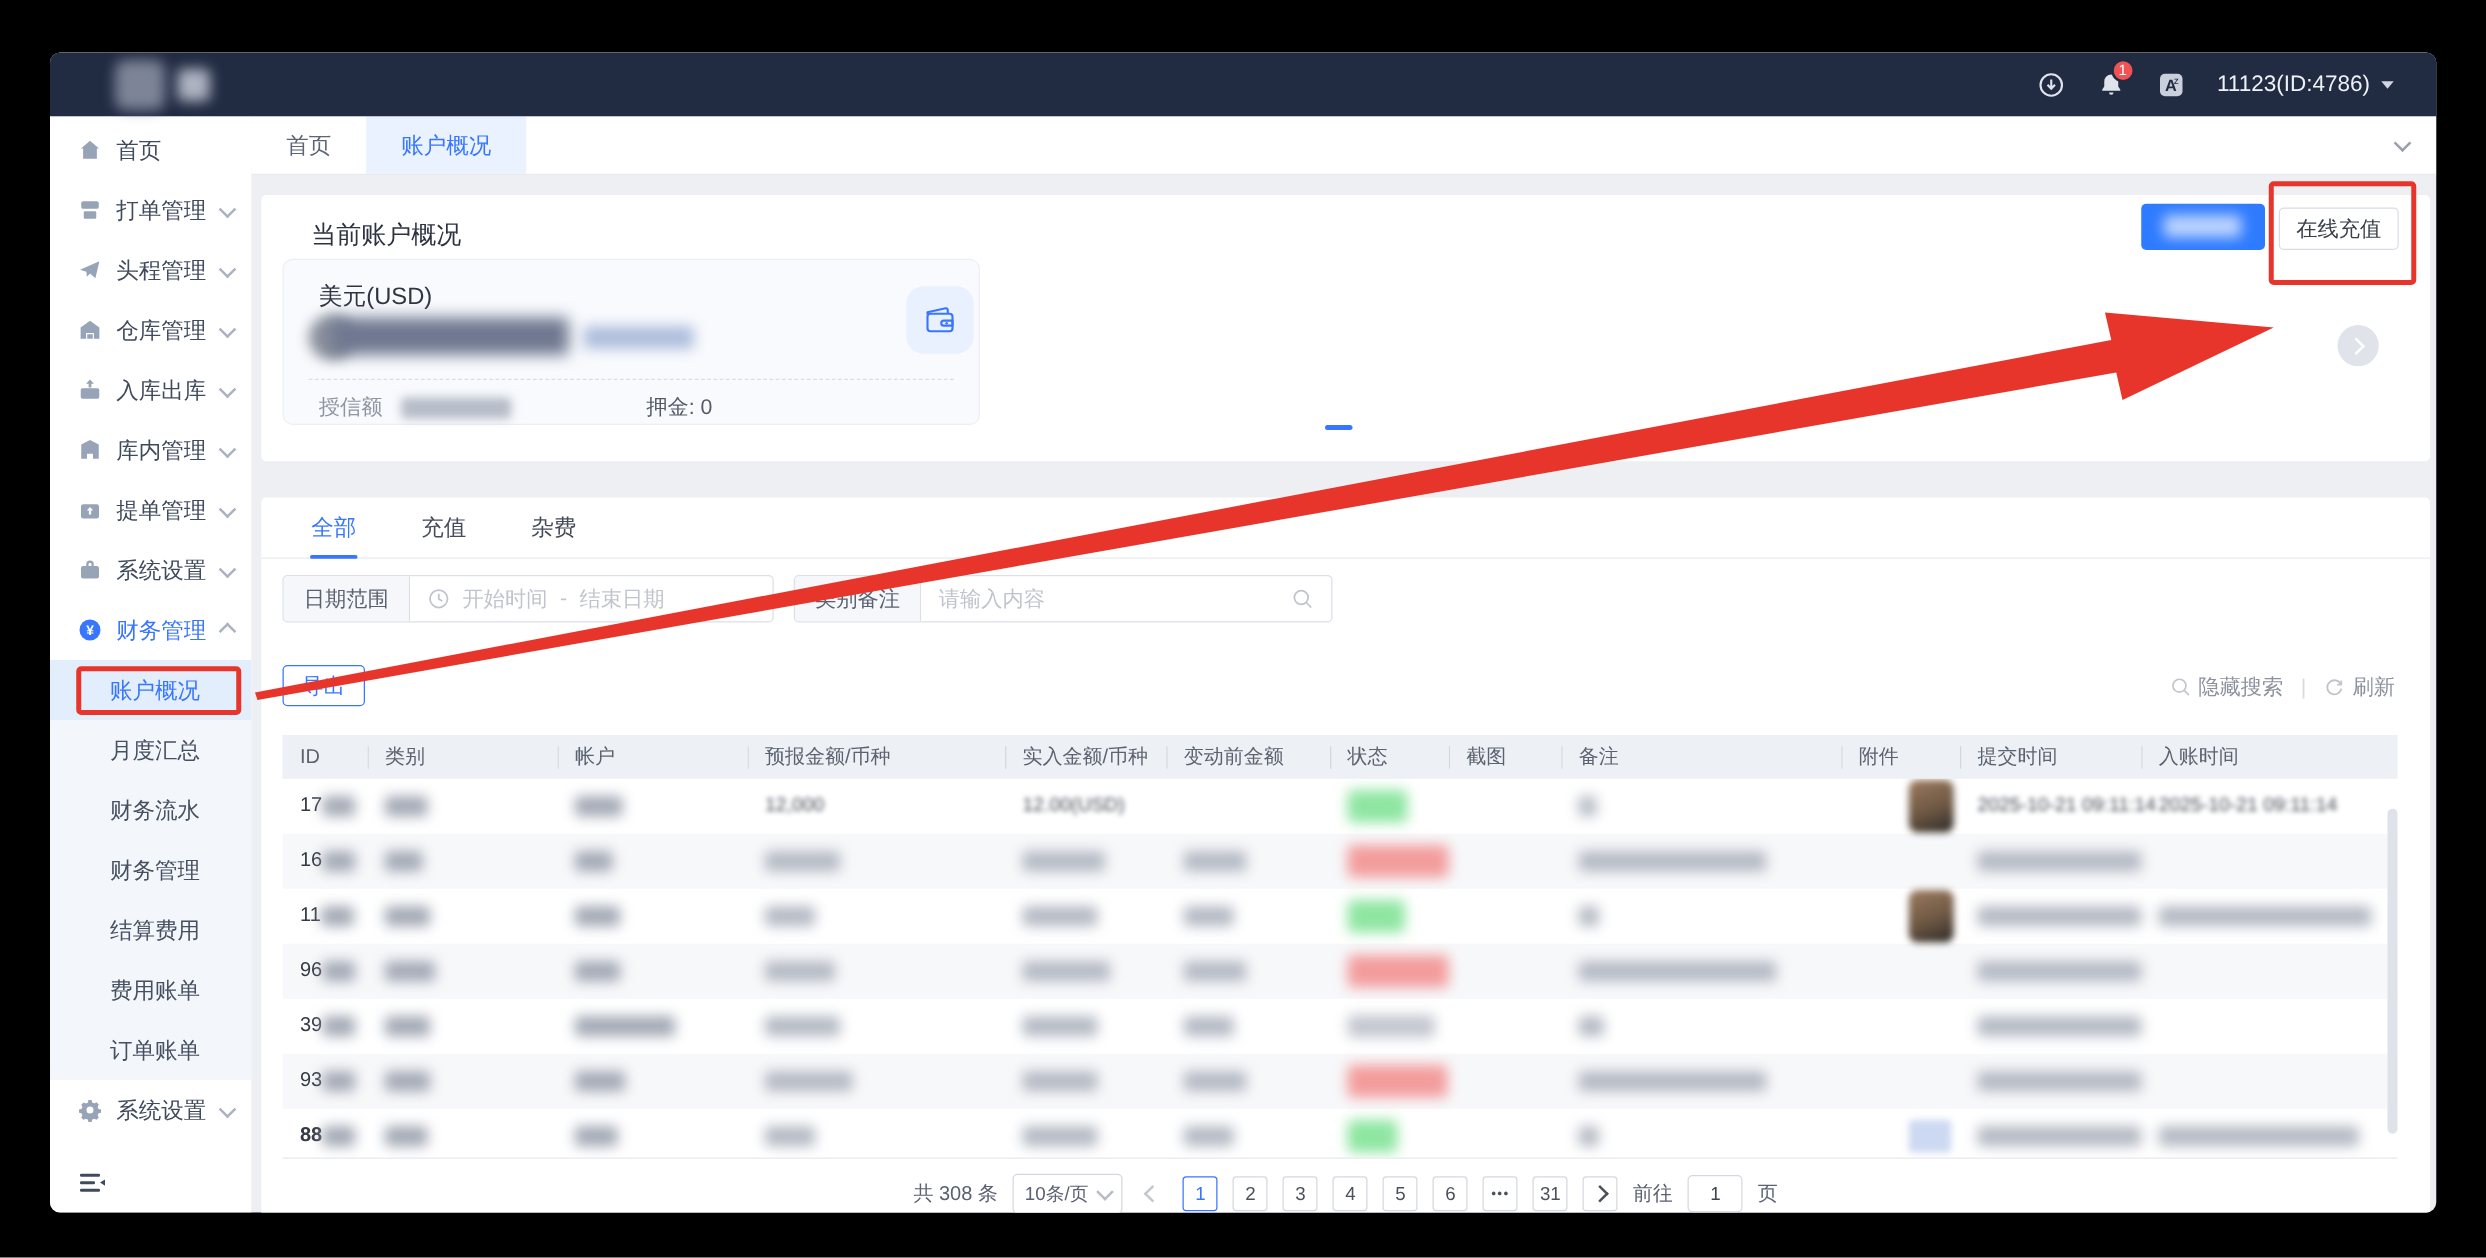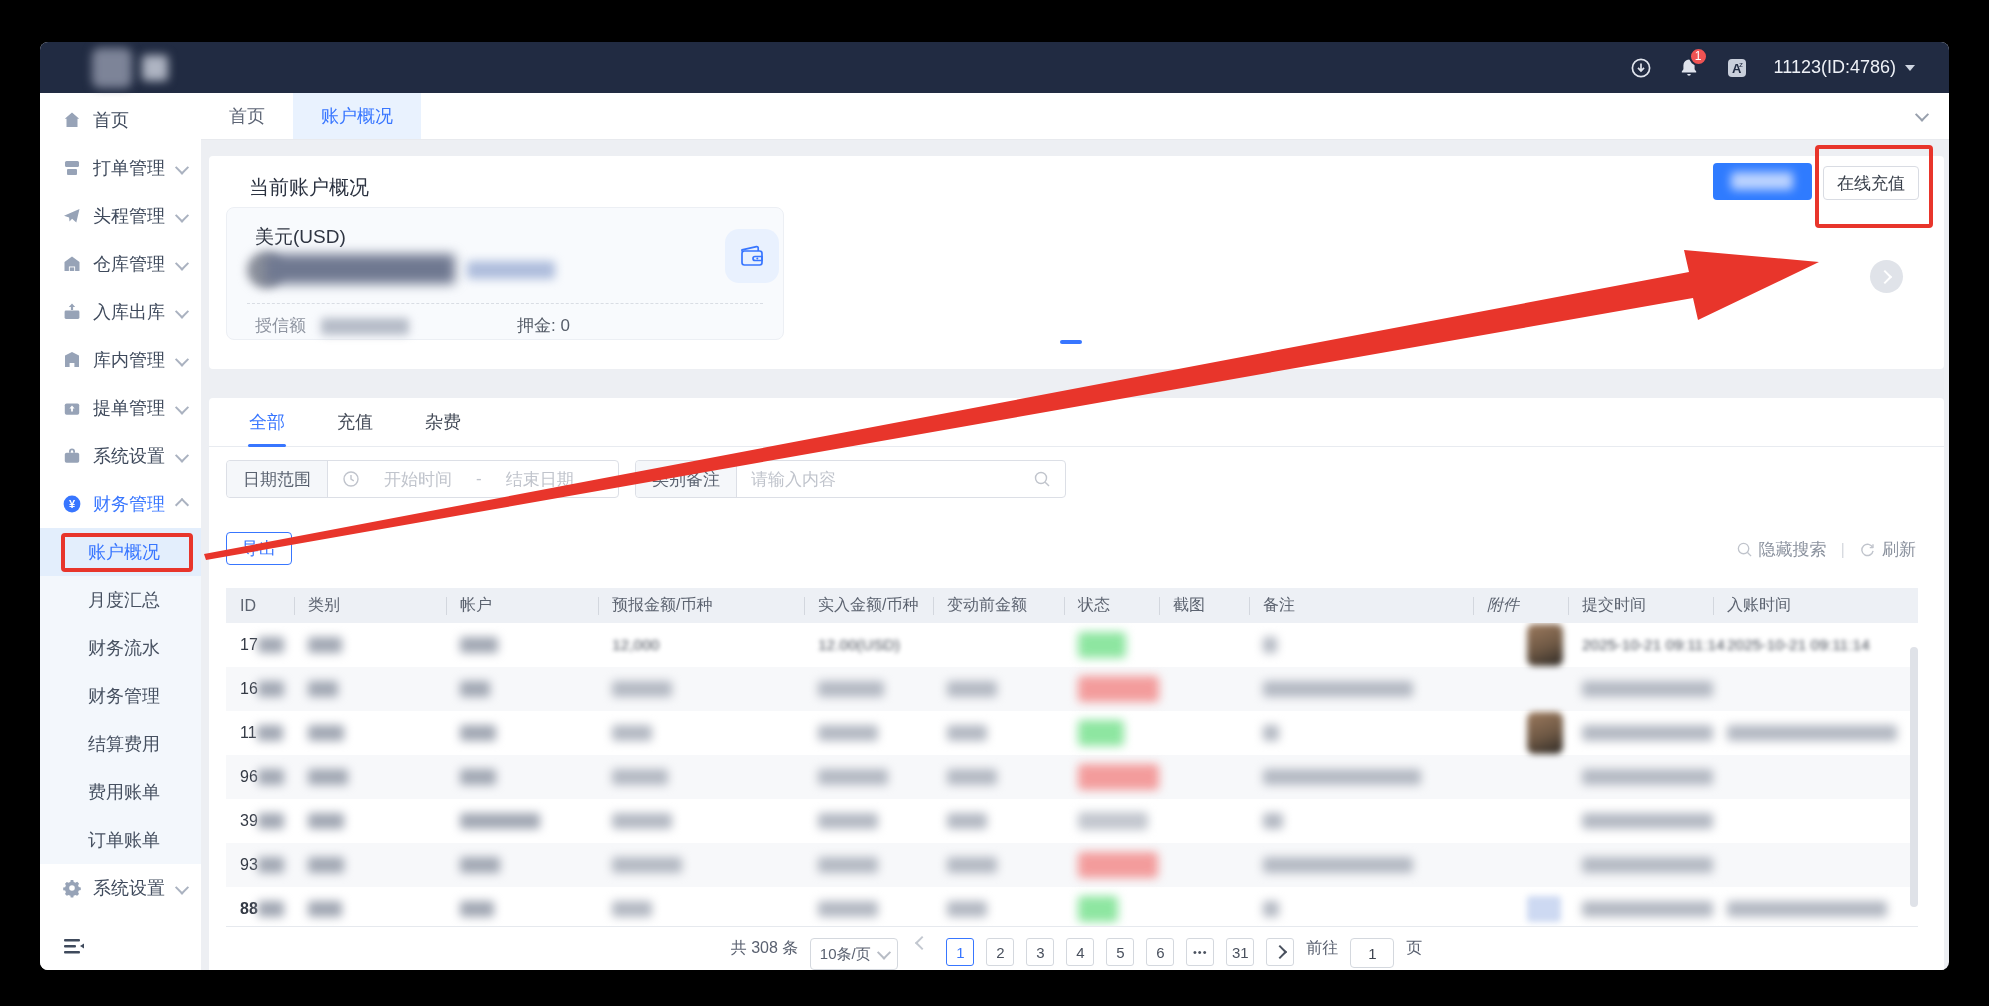--- a/index.html
+++ b/index.html
@@ -89,21 +89,21 @@
   .ftabs{position:absolute;left:0;right:0;top:0;height:49px;border-bottom:1px solid #e8ebf0;
          display:flex;align-items:stretch;padding-left:40px;box-sizing:border-box;}
   .ftab{display:flex;align-items:center;font-size:18px;color:#454c59;margin-right:52px;cursor:pointer;position:relative;}
   .ftab.active{color:#3876ff;}
   .ftab.active::after{content:"";position:absolute;left:50%;transform:translateX(-50%);bottom:-1px;
                       width:38px;height:3px;background:#3876ff;border-radius:2px;}
   .filters{position:absolute;left:17px;top:62px;display:flex;gap:16px;}
   .fgroup{display:flex;border:1px solid #dcdfe6;border-radius:4px;height:38px;background:#fff;box-sizing:border-box;}
   .flabel{background:#f5f7fa;border-right:1px solid #dcdfe6;display:flex;align-items:center;
           justify-content:center;font-size:17px;color:#5a6270;border-radius:4px 0 0 4px;padding:0 16px;}
-  .finput{display:flex;align-items:center;padding:0 14px;gap:24px;font-size:17px;color:#c0c4cc;}
+  .finput{display:flex;align-items:center;padding:0 14px;gap:10px;font-size:17px;color:#c0c4cc;}
   .finput .ph{white-space:nowrap;}
   .ficon{color:#c0c4cc;display:flex;align-items:center;}
   .export-btn{position:absolute;left:17px;top:134px;width:66px;height:33px;border:1px solid #3876ff;
               color:#3876ff;border-radius:4px;background:#fff;font-size:17px;display:flex;align-items:center;
               justify-content:center;cursor:pointer;box-sizing:border-box;}
   .search-links{position:absolute;right:28px;top:140px;display:flex;align-items:center;gap:14px;
                 color:#8b929e;font-size:17px;}
   .slink{display:flex;align-items:center;gap:6px;cursor:pointer;}
   .sep{color:#d8dbe0;}
 
@@ -123,21 +123,21 @@
   .pill{height:26px;border-radius:4px;filter:blur(5px);}
   .pill.success{background:#8ee6a1;}
   .pill.danger{background:#f39c9c;}
   .pill.plain{background:#c3c7cf;height:18px;}
   .btxt{filter:blur(2px);color:#454b56;font-size:15.5px;white-space:nowrap;}
   .avatar{width:36px;height:42px;border-radius:7px;margin-left:40px;filter:blur(3px);
           background:linear-gradient(160deg,#9c7a5e 0%,#6e5844 55%,#2e2a26 100%);}
   .attimg{width:34px;height:26px;border-radius:3px;margin-left:40px;filter:blur(3px);background:#cdd9f2;}
   .scrollthumb{position:absolute;left:1701px;top:249px;width:8px;height:260px;border-radius:4px;background:#dfe2e8;cursor:pointer;}
 
-  .pagination{position:absolute;left:0;right:0;top:540px;height:34px;display:flex;
+  .pagination{position:absolute;left:0;right:0;top:540px;height:34px;display:flex;align-items:center;
               justify-content:center;gap:12px;font-size:16px;color:#5a6170;}
   .psel{width:88px;height:32px;border:1px solid #d4d8de;border-radius:4px;display:flex;align-items:center;
         justify-content:center;gap:8px;font-size:15px;color:#5a6170;background:#fff;cursor:pointer;box-sizing:border-box;}
   .pprev{width:24px;display:flex;justify-content:center;color:#c3c8d0;cursor:default;}
   .pbox{width:28px;height:28px;border:1px solid #d4d8de;border-radius:3px;background:#fff;display:flex;
         align-items:center;justify-content:center;font-size:15px;color:#4a515e;cursor:pointer;box-sizing:border-box;}
   .pbox.active{border-color:#3876ff;color:#3876ff;}
   .pbox.dots{font-size:11px;letter-spacing:1px;}
   .goto-input{width:44px;height:30px;border:1px solid #d4d8de;border-radius:4px;background:#fff;display:flex;
         align-items:center;justify-content:center;font-size:15px;color:#3f4550;box-sizing:border-box;}
@@ -420,21 +420,21 @@
       <div class="thead" id="table-head">
           <div class="hcell" style="width: 68px;">ID</div>
           <div class="hcell" style="width: 152px;">类别</div>
           <div class="hcell" style="width: 152px;">帐户</div>
           <div class="hcell" style="width: 206px;">预报金额/币种</div>
           <div class="hcell" style="width: 129px;">实入金额/币种</div>
           <div class="hcell" style="width: 131px;">变动前金额</div>
           <div class="hcell" style="width: 95px;">状态</div>
           <div class="hcell" style="width: 90px;">截图</div>
           <div class="hcell" style="width: 224px;">备注</div>
-          <div class="hcell" style="width: 95px; font-style: italic;">附件</div>
+          <div class="hcell" style="width: 95px;">附件</div>
           <div class="hcell" style="width: 145px;">提交时间</div>
           <div class="hcell" style="width: 200px;">入账时间</div>
         </div>
       <div class="tbody" id="table-body">
           <div class="trow">
             <div class="tcell" style="width: 68px;">
               <span class="idtxt">17</span>
               <div class="blob dk" style="width: 26px;"></div>
             </div>
             <div class="tcell" style="width: 152px;">

